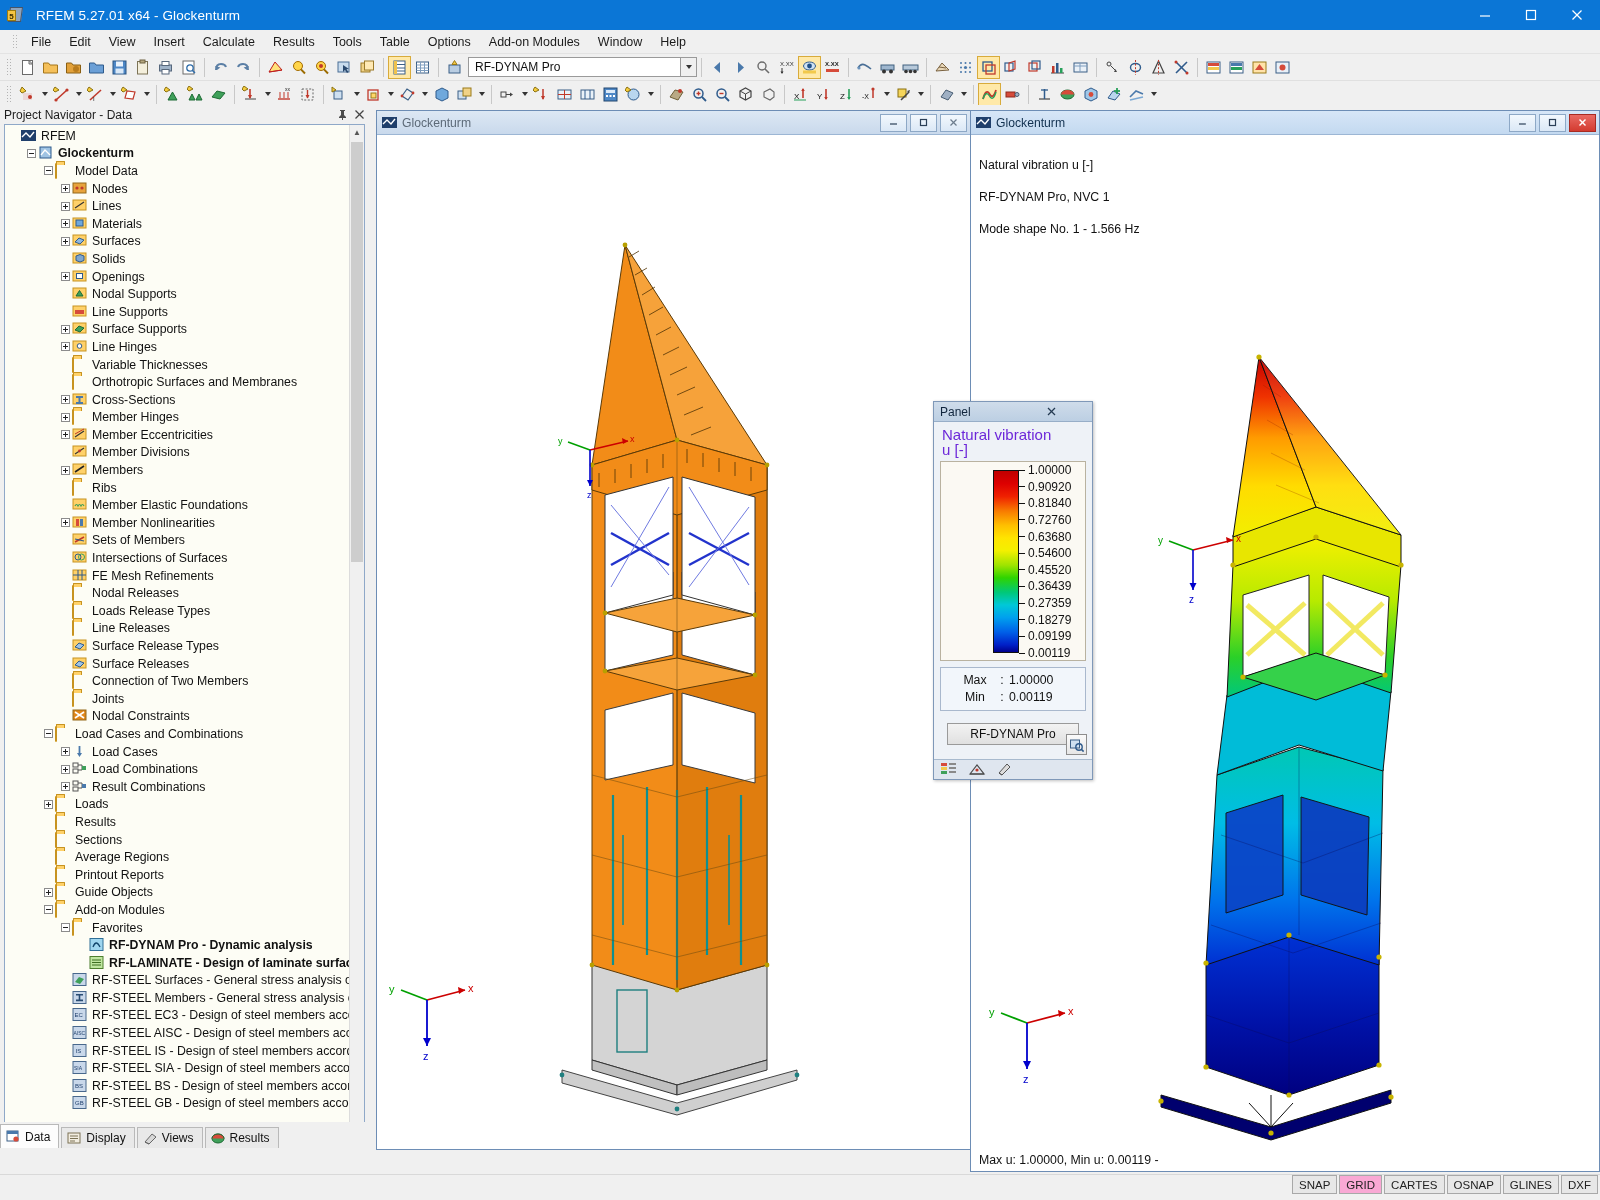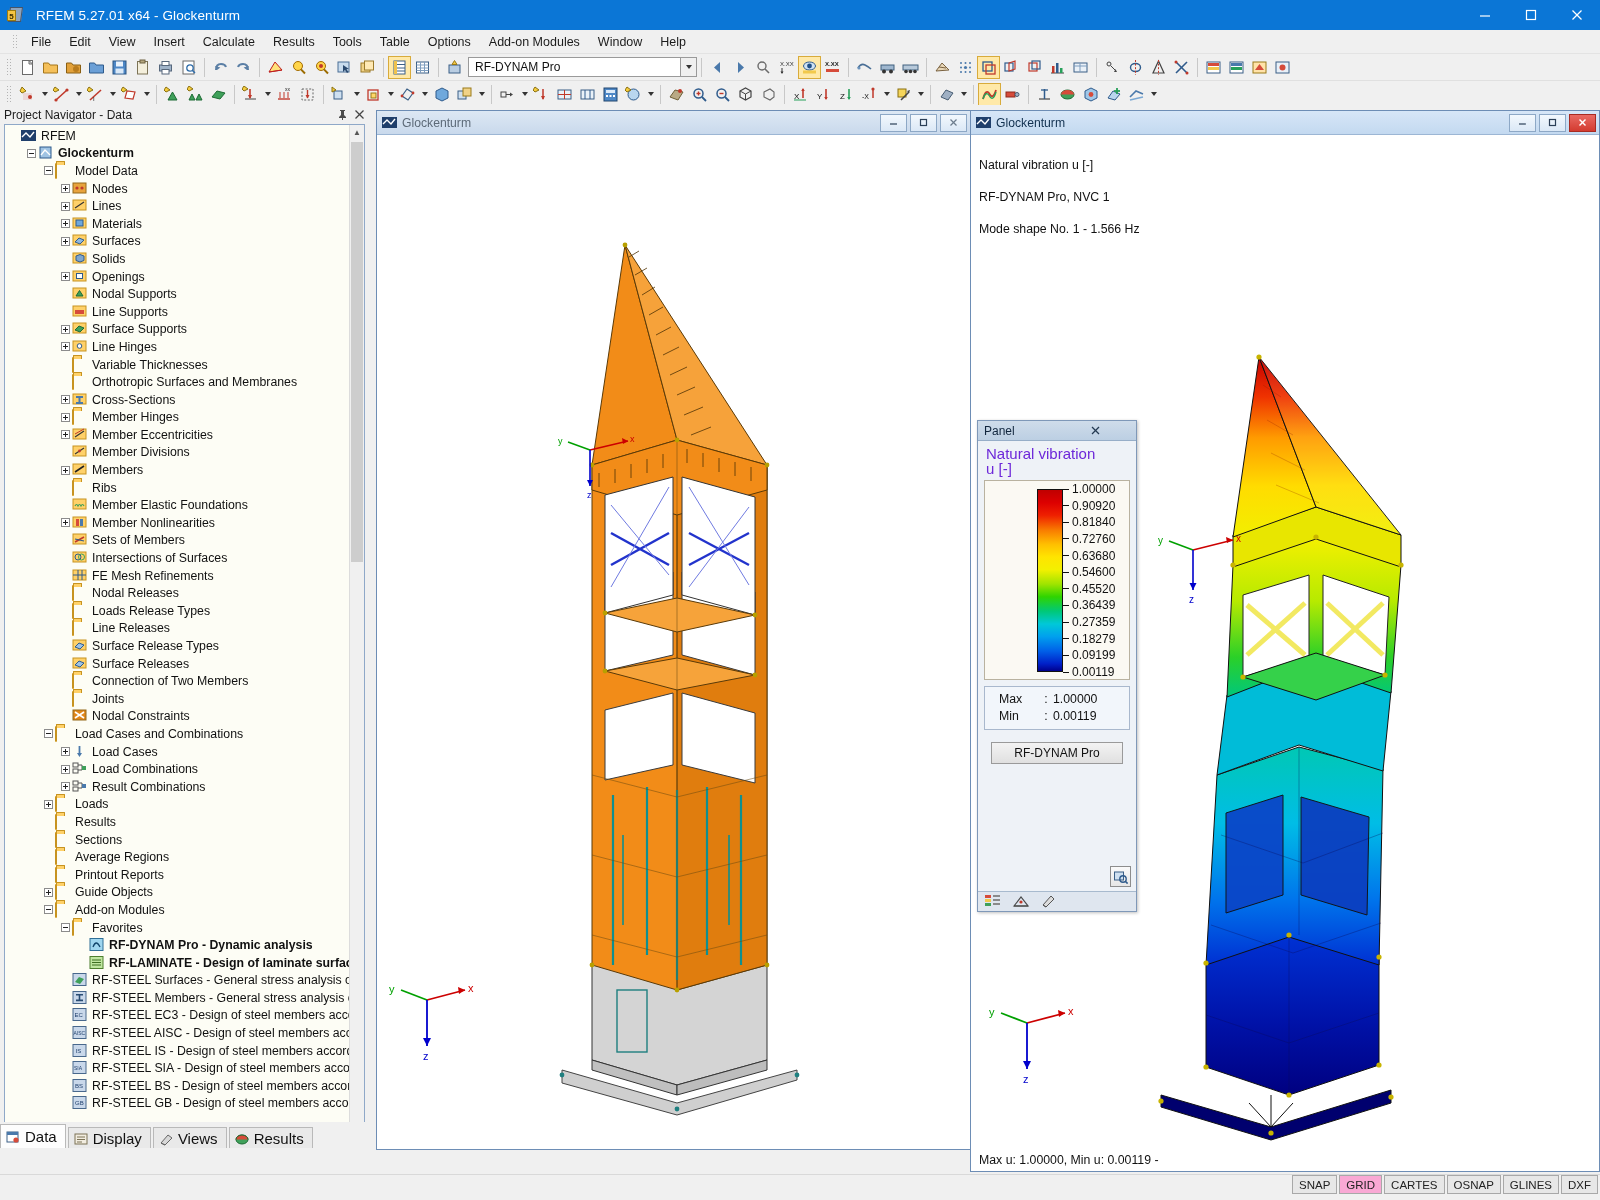--- a/index.html
+++ b/index.html
@@ -116,21 +116,21 @@
   .vscroll{position:absolute;right:0;top:0;bottom:15px;width:15px;background:#f0f0f0;border-left:1px solid #dcdcdc;}
   .vscroll .thumb{position:absolute;left:1px;right:1px;top:17px;height:420px;background:#cdcdcd;}
   .vscroll .arrow{height:15px;display:flex;align-items:center;justify-content:center;font-size:8px;color:#555;}
   .hscroll{position:absolute;left:0;right:15px;bottom:0;height:15px;background:#f0f0f0;border-top:1px solid #dcdcdc;display:flex;align-items:center;}
   .hscroll .arrow{width:15px;text-align:center;font-size:9px;color:#555;}
   .hscroll .track{flex:1;position:relative;height:13px;}
   .hscroll .thumb{position:absolute;left:2px;top:0;width:178px;height:13px;background:#cdcdcd;}
 
   
   #nav-tabs{position:absolute;left:0;bottom:0;width:368px;height:26px;background:#f0f0f0;display:flex;align-items:flex-end;}
-  .ntab{height:21px;display:flex;align-items:center;padding:0 8px 0 5px;font-size:15px;color:#111;
+  .ntab{height:21px;display:flex;align-items:center;padding:0 8px 0 5px;font-size:12px;color:#111;
         border:1px solid #b9b9b9;border-bottom:none;background:#e9e9e9;margin-right:2px;}
   .ntab.sel{background:#fdfdfd;height:24px;}
   .ntab .ti{width:15px;height:13px;margin-right:4px;position:relative;}
 
   
   #mdi { position:absolute; left:370px; top:0; right:0; bottom:0; background:#f0f0f0; }
 
   .mdiwin{position:absolute;background:#fff;border:1px solid #6d8db5;}
   .mdi-title{height:24px;display:flex;align-items:center;
      background:linear-gradient(to bottom,#d7e6f7 0%,#c3d9f0 100%);
@@ -160,21 +160,21 @@
     background:linear-gradient(to bottom,
       #c00000 0%, #dd0000 7%, #ef2000 14%, #f87a00 22%, #ffbf00 30%,
       #ffe400 37%, #f3f000 44%, #9fe400 52%, #2fd400 59%,
       #00c878 67%, #00c8d8 74%, #00a0ee 81%, #0060e8 89%, #0020c8 96%, #00008c 100%);}
   .legend-ticks{position:absolute;left:78px;top:0;width:70px;height:200px;}
   .lt{position:absolute;left:0;display:flex;align-items:center;}
   .lt .dash{width:6px;height:1px;background:#111;margin-right:3px;}
   .lt .lv{font-size:12px;color:#111;}
   .mmbox{margin:6px 6px 0 6px;background:#f2f6fb;border:1px solid #a9b8cd;padding:4px 0;}
   .mmrow{display:flex;font-size:12.3px;color:#111;line-height:17px;justify-content:center;}
-  .mmrow .k{width:40px;text-align:left;}
+  .mmrow .k{width:40px;text-align:center;}
   .mmrow .c{width:14px;text-align:center;}
   .mmrow .v{width:62px;}
   .panel-btn{margin:12px auto 0 auto;width:132px;height:22px;background:linear-gradient(to bottom,#f3f3f3,#e0e0e0);
      border:1px solid #9a9a9a;display:flex;align-items:center;justify-content:center;font-size:12px;color:#111;}
   .panel-tabs{position:absolute;left:0;right:0;bottom:0;height:20px;background:#dfe6ef;border-top:1px solid #a8bace;display:flex;align-items:center;padding-left:6px;gap:10px;}
   .ptab{width:18px;height:15px;position:relative;}
   .zoomfind{position:absolute;right:5px;bottom:24px;width:21px;height:21px;border:1px solid #8d8d8d;background:linear-gradient(to bottom,#fafafa,#e6e6e6);display:flex;align-items:center;justify-content:center;}
 
   
   #statusbar{position:absolute;left:0;right:0;bottom:0;height:26px;background:#f0f0f0;border-top:1px solid #d9d9d9;
@@ -1709,21 +1709,21 @@
             <line x1="0" y1="0" x2="0" y2="46" stroke="#0000cc" stroke-width="1.8"></line>
             <polygon points="0,46 -4,38 4,38" fill="#0000cc"></polygon>
             <text x="-4" y="60" font-size="11" fill="#0000cc" font-family="Liberation Sans">z</text>
           </g>
         </svg>
 
         <div class="statusline">Max u: 1.00000, Min u: 0.00119 -</div>
       </div>
     </div>
 
-    <div id="panel" style="left:563px; top:315px; width:160px; height:492px; z-index:9;margin-left:44px;">
+    <div id="panel" style="left:563px; top:296px; width:160px; height:379px; z-index:9;">
       <div class="p-title">
         <span>Panel</span>
         <span class="p-close">
           <svg width="9" height="9">
               <line x1="1" y1="1" x2="8" y2="8" stroke="#243a52" stroke-width="1.3"></line>
               <line x1="8" y1="1" x2="1" y2="8" stroke="#243a52" stroke-width="1.3"></line>
             </svg>
         </span>
       </div>
       <div class="p-sub">

